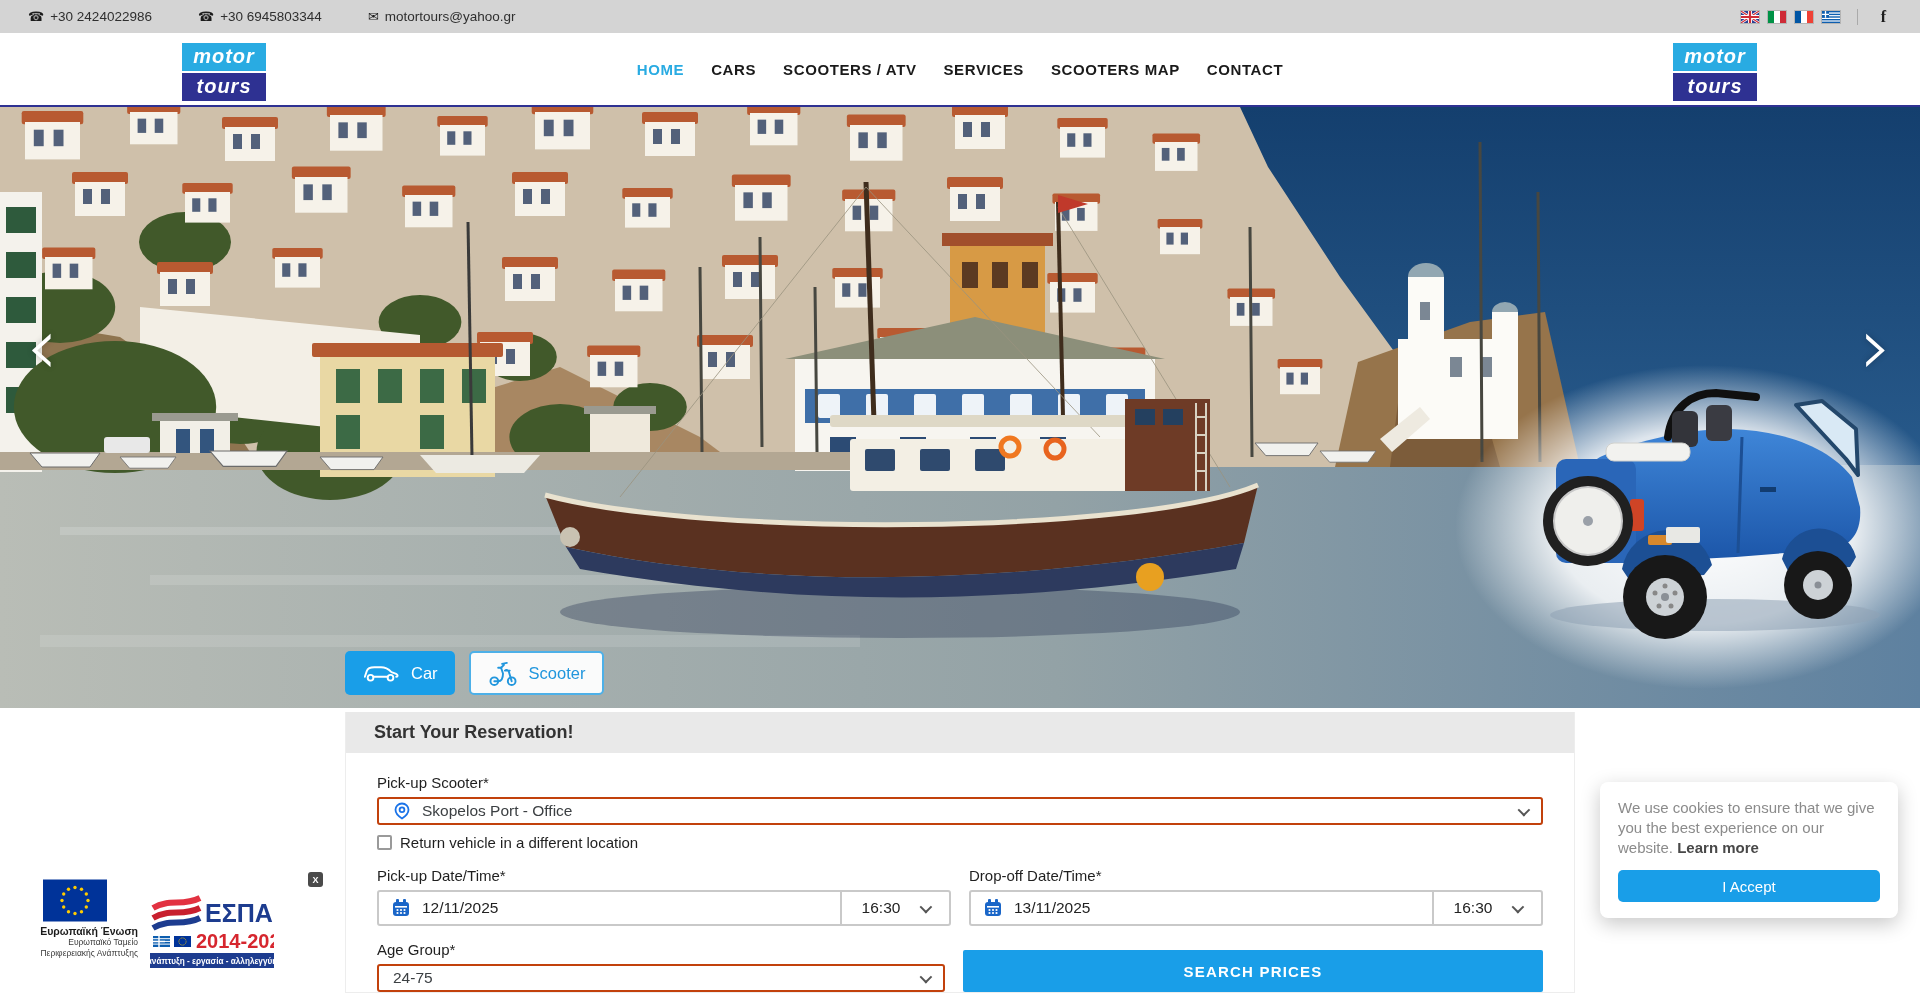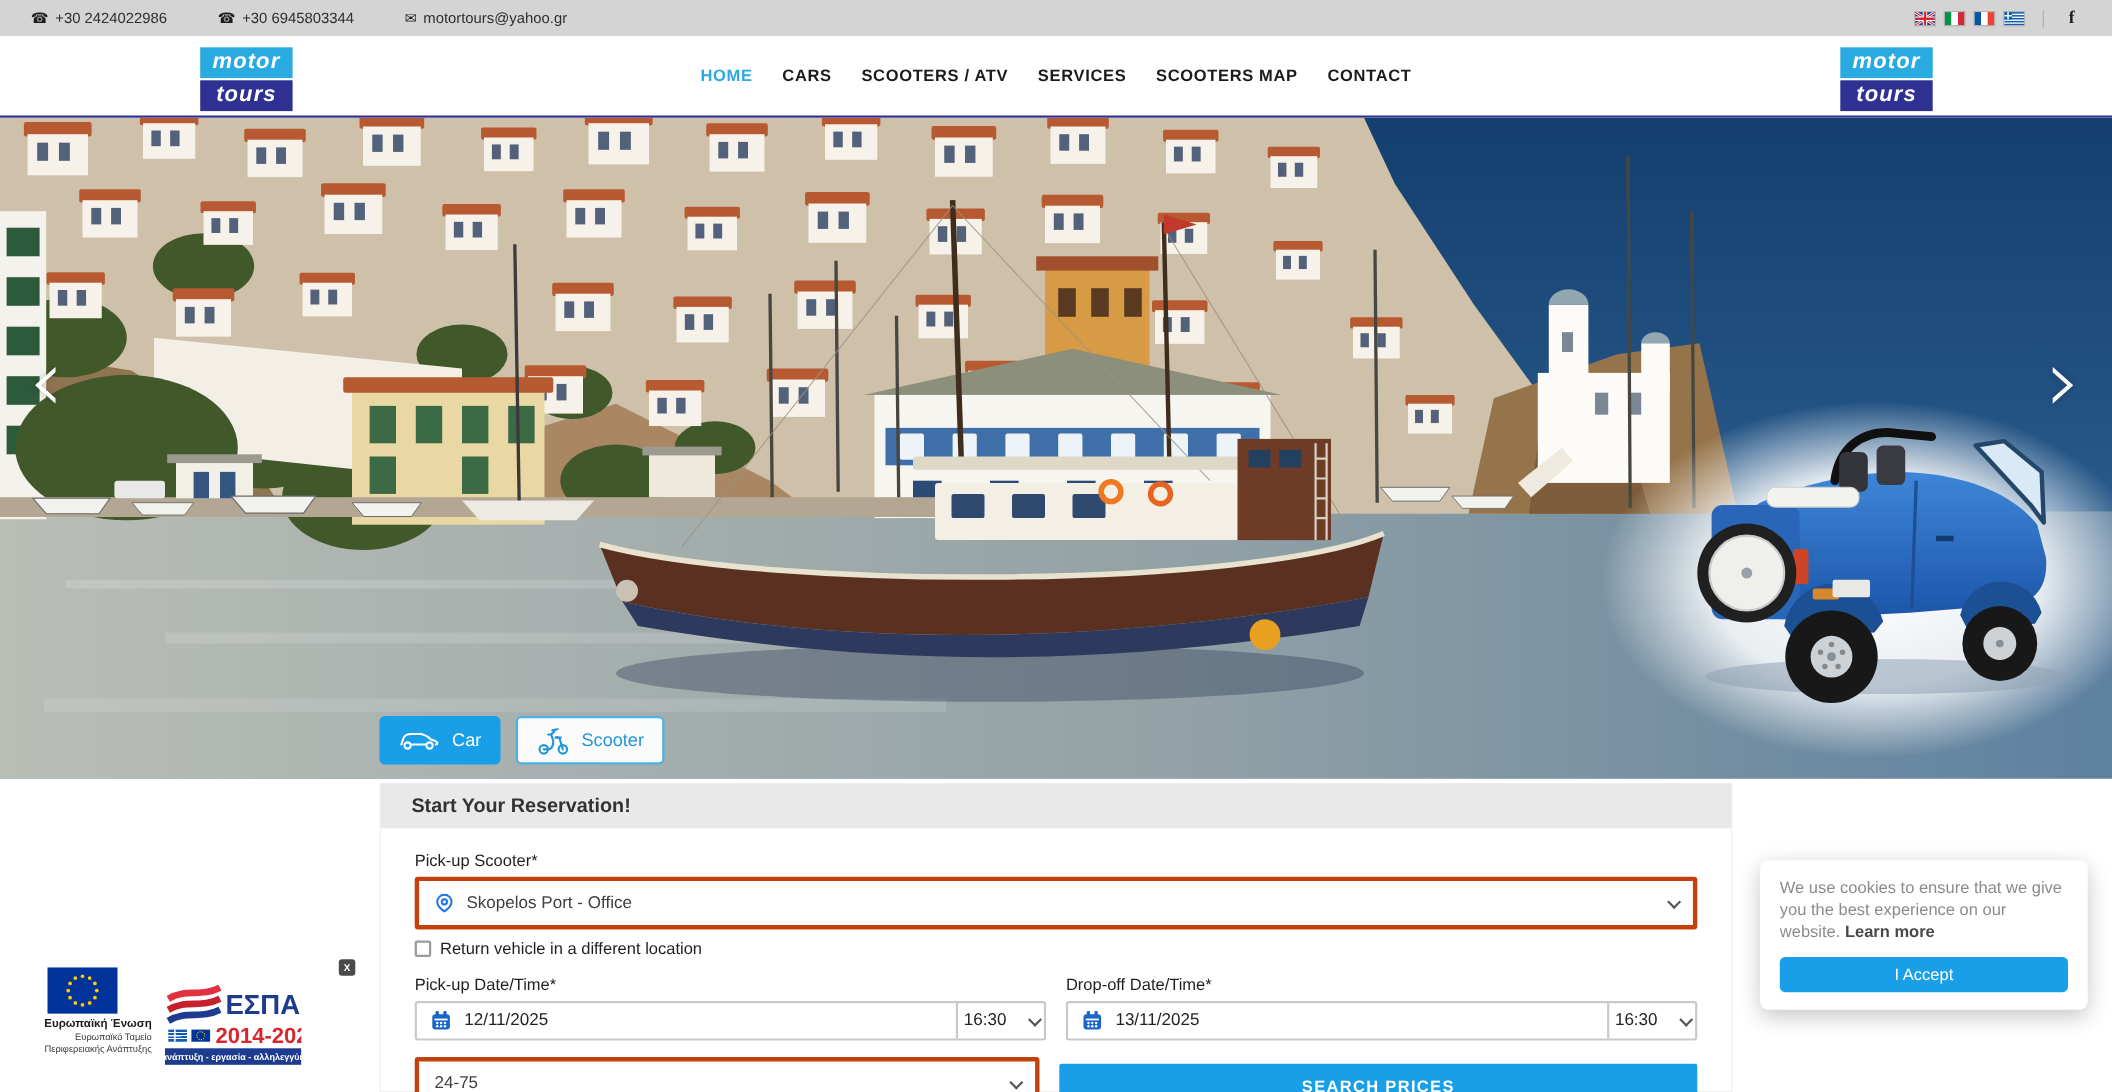--- a/index.html
+++ b/index.html
@@ -50,35 +50,35 @@
   .vtab.inactive { background:rgba(255,255,255,.95); border:2px solid #4db0e8; color:#2196dd; }
   .vtab svg { display:block; }
 
   
   .panel { position:absolute; left:345px; top:712px; width:1230px; height:281px; background:#fff;
            border:1px solid #ededed; border-top:none; }
   .panel-title { height:41px; background:#e9e9e9; display:flex; align-items:center;
                  padding-left:28px; font-size:18px; font-weight:bold; color:#333; }
   .panel-body { padding:21px 31px 0; }
   .field-label { font-size:15px; color:#1f1f1f; margin-bottom:6px; }
-  .select-box { height:48px; border:4px solid #c2410c; border-radius:3px; background:#fff;
+  .select-box { height:28px; border:2px solid #c2410c; border-radius:3px; background:#fff;
                 display:flex; align-items:center; padding:0 14px; gap:11px; font-size:15.5px;
                 color:#3c4043; cursor:pointer; }
   .select-box .grow { flex:1; }
   .chev { width:9px; height:9px; border-right:2px solid #555; border-bottom:2px solid #555;
           transform:rotate(45deg) translateY(-2px); flex:none; }
   .checkbox-row { display:flex; align-items:center; gap:8px; margin-top:9px; font-size:15px; color:#1f1f1f; }
   .cb { width:15px; height:15px; border:2px solid #9a9a9a; border-radius:2px; background:#fff;
         cursor:pointer; flex:none; }
   .dt-row { display:flex; gap:18px; margin-top:16px; }
   .dt-col { flex:1; }
   .dt-input { display:flex; height:36px; border:2px solid #c9c9c9; border-radius:3px; background:#fff; }
   .dt-date { flex:1; display:flex; align-items:center; gap:11px; padding:0 12px;
              font-size:15.5px; color:#222; cursor:pointer; }
-  .dt-time { width:80px; border-left:2px solid #c9c9c9; display:flex; align-items:center;
+  .dt-time { width:109px; border-left:2px solid #c9c9c9; display:flex; align-items:center;
              justify-content:center; gap:20px; font-size:15.5px; color:#222; cursor:pointer; }
   .bottom-row { display:flex; gap:18px; margin-top:15px; align-items:flex-end; }
   .search-btn { flex:1; height:42px; background:#199ee8; color:#fff; border:none; border-radius:2px;
                 font-size:15px; font-weight:bold; letter-spacing:1.2px; cursor:pointer;
                 font-family:"Liberation Sans",sans-serif; }
 
   
   .funding { position:absolute; left:0; top:865px; width:335px; height:128px; background:#fff; }
   .funding-close { position:absolute; right:12px; top:7px; width:15px; height:15px; background:#4a4a4a;
                    color:#fff; border-radius:3px; font-size:9px; font-weight:bold; display:flex;
@@ -475,20 +475,21 @@
             <div class="dt-time">
               <span>16:30</span>
               <span class="chev"></span>
             </div>
           </div>
         </div>
       </div>
 
       <div class="bottom-row">
         <div class="dt-col">
+          <div class="field-label">Age Group*</div>
           <div class="select-box">
             <span class="grow">24-75</span>
             <span class="chev"></span>
           </div>
         </div>
         <button class="search-btn">SEARCH PRICES</button>
       </div>
 
     </div>
   </div>

